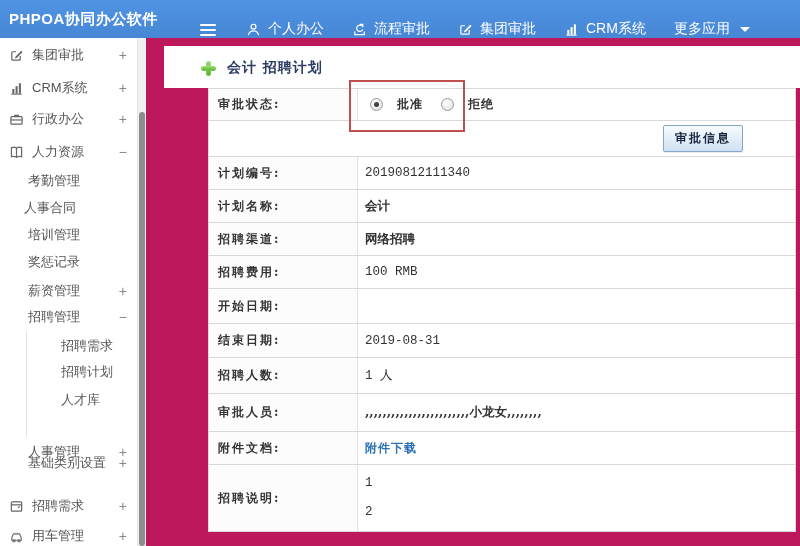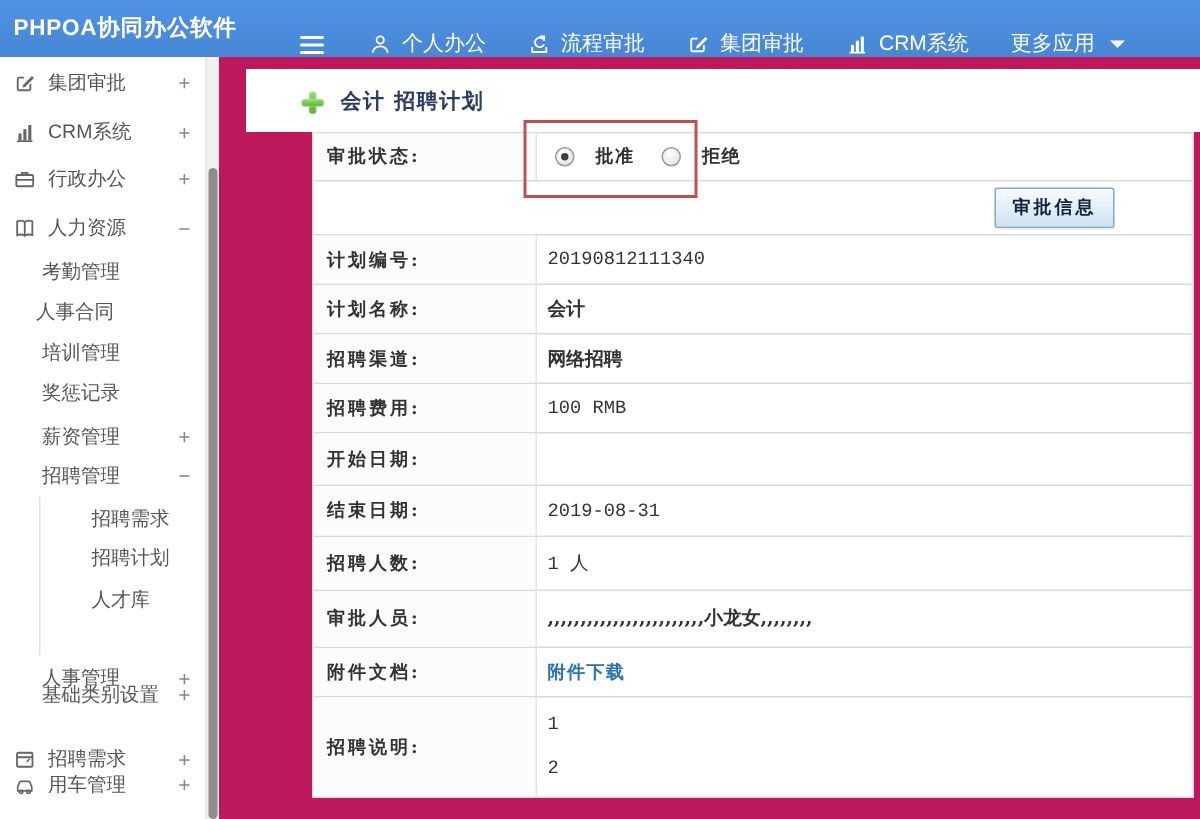--- a/index.html
+++ b/index.html
@@ -222,21 +222,21 @@
       <span class="sb-icon">
         <svg viewBox="0 0 16 16" fill="none" stroke="currentColor" stroke-width="1.3">
           <rect x="2.5" y="3" width="11" height="10" rx="1"></rect>
           <path d="M2.5 6.2h11"></path>
           <path d="M9.5 9.5l2-2" stroke-width="1.1"></path>
         </svg>
       </span>
       <span>招聘需求</span>
       <span class="sb-exp">+</span>
     </div>
-    <div class="sb-item lvl0" style="top: 474px;">
+    <div class="sb-item lvl0" style="top: 487px;">
       <span class="sb-icon">
         <svg viewBox="0 0 16 16" fill="none" stroke="currentColor" stroke-width="1.2">
           <path d="M3 9.2l1.4-3.4a1 1 0 0 1 .9-.6h5.4a1 1 0 0 1 .9.6L13 9.2V12H3z"></path>
           <circle cx="5.4" cy="12.6" r="1.2"></circle>
           <circle cx="10.6" cy="12.6" r="1.2"></circle>
         </svg>
       </span>
       <span>用车管理</span>
       <span class="sb-exp">+</span>
     </div>

